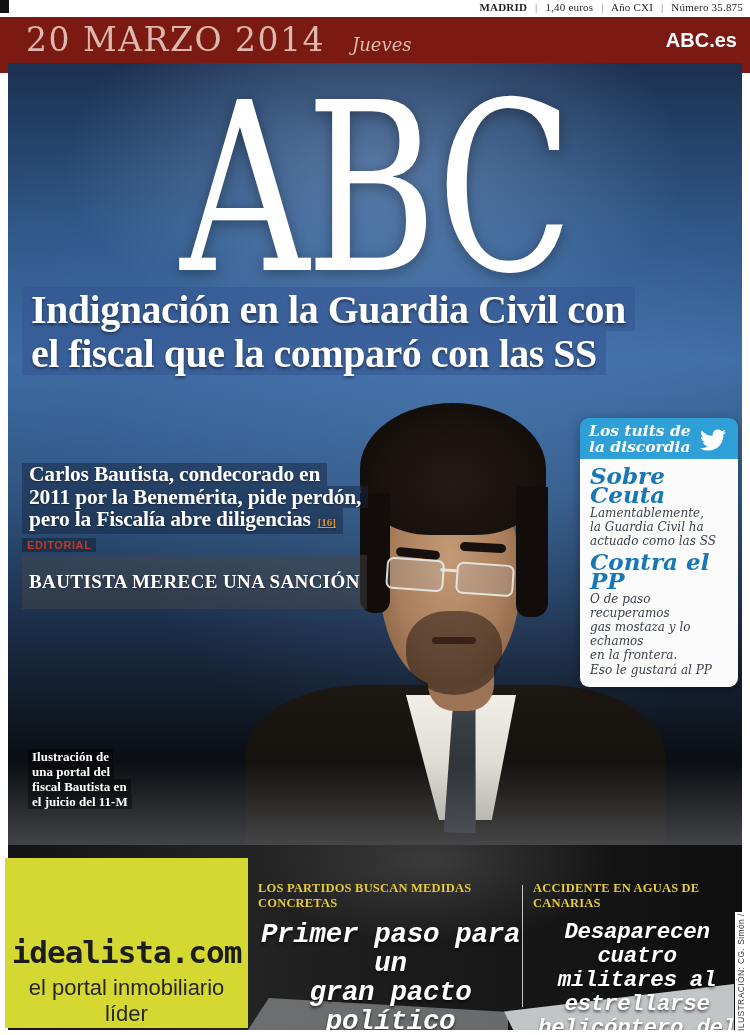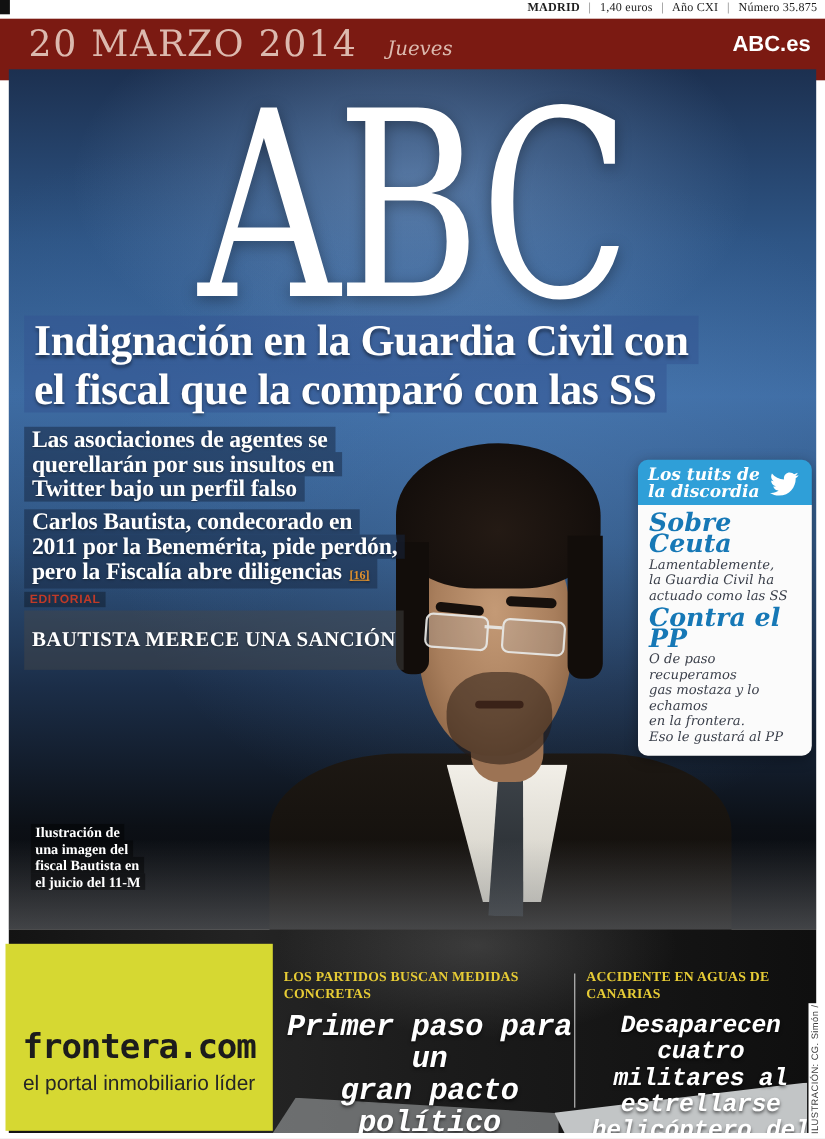--- a/index.html
+++ b/index.html
@@ -122,21 +122,21 @@
   .story2 .story-headline{font-size:22.5px;line-height:24px;letter-spacing:-.3px;}
   .story-pageref{margin-top:9px;font-size:12.5px;font-weight:bold;color:#f2f2f2;
       text-shadow:0 1px 2px rgba(0,0,0,.7);}
   .story-divider{position:absolute;left:514px;top:40px;width:1px;height:122px;background:rgba(255,255,255,.75);}
 
   
   .ad{position:absolute;left:5px;top:858px;width:243px;height:170px;background:#d6d832;
       text-align:center;}
   .ad-brand{margin-top:76px;font-family:"DejaVu Sans Mono",monospace;font-weight:bold;
       font-size:31px;letter-spacing:-1px;color:#1c1c1c;}
-  .ad-tagline{margin-top:5px;font-family:"Liberation Sans",sans-serif;font-size:19px;color:#262626;}
+  .ad-tagline{margin-top:5px;font-family:"Liberation Sans",sans-serif;font-size:22px;color:#262626;}
 
   
   .credit{position:absolute;left:735px;top:912px;width:13px;height:120px;background:#ffffff;
       writing-mode:vertical-rl;transform:rotate(180deg);
       font-family:"Liberation Sans",sans-serif;font-size:8.5px;color:#3a3a3a;
       letter-spacing:.4px;text-align:center;line-height:13px;}
 </style>
 </head>
 <body>
 
@@ -182,25 +182,20 @@
     <div class="fig fig-mouth"></div>
     <div class="fig fig-desk"></div>
 
     <div class="masthead">ABC</div>
 
     <div class="headline">
       <span class="line">Indignación en la Guardia Civil con</span>
       <span class="line">el fiscal que la comparó con las SS</span>
     </div>
 
-    <div class="subhead subhead1">
-      <span class="line">Las asociaciones de agentes se</span>
-      <span class="line">querellarán por sus insultos en</span>
-      <span class="line">Twitter bajo un perfil falso</span>
-    </div>
 
     <div class="subhead subhead2">
       <span class="line">Carlos Bautista, condecorado en</span>
       <span class="line">2011 por la Benemérita, pide perdón,</span>
       <span class="line">
           <span>pero la Fiscalía abre diligencias</span>
           <span class="page-ref-sup">[16]</span>
         </span>
     </div>
 
@@ -231,21 +226,21 @@
           <div>O de paso recuperamos</div>
           <div>gas mostaza y lo echamos</div>
           <div>en la frontera.</div>
           <div>Eso le gustará al PP</div>
         </div>
       </div>
     </div>
 
     <div class="photo-caption">
       <span class="line">Ilustración de</span>
-      <span class="line">una imagen del</span>
+      <span class="line">una portal del</span>
       <span class="line">fiscal Bautista en</span>
       <span class="line">el juicio del 11-M</span>
     </div>
   </div>
 
   <div class="bottom-strip">
     <div class="paper2"></div>
     <div class="paper"></div>
 
     <div class="story story1">
@@ -265,19 +260,19 @@
       <div class="story-headline">
         <div>Desaparecen cuatro</div>
         <div>militares al estrellarse</div>
         <div>helicóptero del SAR</div>
       </div>
       <div class="story-pageref">[Página 27]</div>
     </div>
   </div>
 
   <div class="ad">
-    <div class="ad-brand">frontera.com</div>
+    <div class="ad-brand">idealista.com</div>
     <div class="ad-tagline">el portal inmobiliario líder</div>
   </div>
 
   <div class="credit">ILUSTRACIÓN: CG. Simón / ABC</div>
 
 </div>
 
 </body></html>

